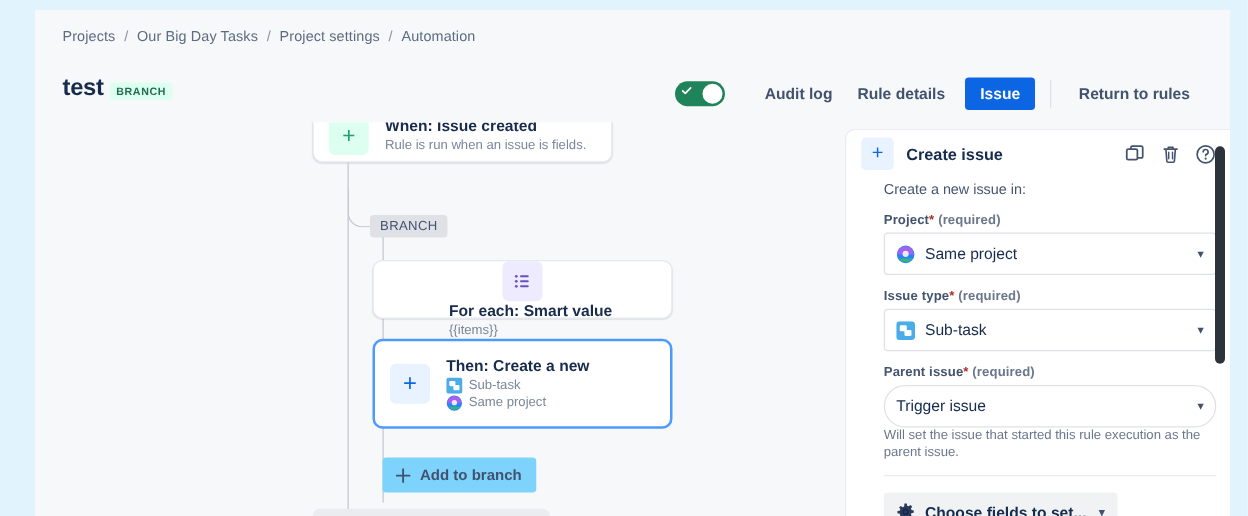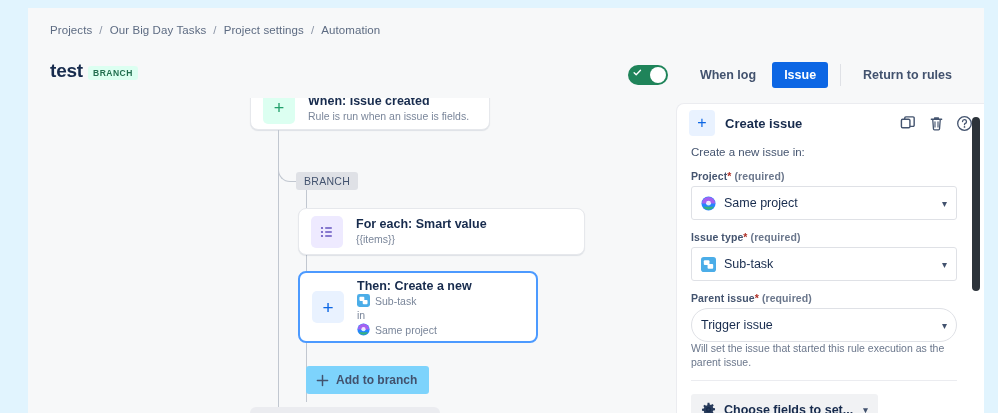--- a/index.html
+++ b/index.html
@@ -146,21 +146,21 @@
   #panel-title {
     margin-left: 10px; font-size: 13px; font-weight: bold; color: #172b4d;
   }
   #panel-head-icons {
     margin-left: auto; display: flex; align-items: center; gap: 11px;
     color: #44546f;
   }
   .hicon { cursor: pointer; display: block; }
 
   #panel-body {
-    position: absolute; left: 0; top: 38px;
+    position: absolute; left: 16px; top: 38px;
     width: 294px; height: 272px;
     padding: 4px 14px 0 14px;
   }
   .intro { font-size: 11.5px; color: #44546f; margin-bottom: 12px; }
   .field-label {
     font-size: 10.5px; font-weight: bold; color: #44546f;
     margin-bottom: 4px; letter-spacing: .1px;
   }
   .field-label .req { color: #ae2e24; font-weight: bold; }
   .field-label .reqtxt { color: #6b778c; font-weight: bold; }
@@ -205,21 +205,22 @@
     <div id="rule-title">test</div>
     <div id="status-badge">BRANCH</div>
 
     <div id="header-actions">
       <div class="toggle">
         <svg class="chk" viewBox="0 0 12 12">
           <path d="M1.5 6.2 L4.3 9 L10 3" stroke="#ffffff" stroke-width="1.8" fill="none" stroke-linecap="round" stroke-linejoin="round"></path>
         </svg>
         <span class="knob"></span>
       </div>
-      <button class="hdr-btn">When log</button>
+      <button class="hdr-btn">Audit log</button>
+      <button class="hdr-btn">Rule details</button>
       <button class="hdr-btn primary">Issue</button>
       <span class="hdr-sep"></span>
       <button class="hdr-btn">Return to rules</button>
     </div>
   </div>
 
   <div id="canvas">
 
     <div class="node-card" style="left:222px; top:-12px; width:240px; height:44px; padding:0 12px;">
       <div class="node-icon green">+</div>
@@ -230,21 +231,21 @@
     </div>
 
     <div class="vline" style="left:250px; top:32px; height:305px;"></div>
 
     <div class="branch-elbow" style="left:250px; top:52px; width:28px; height:32px;"></div>
 
     <div class="vline" style="left:278px; top:84px; height:220px;"></div>
 
     <div class="branch-label" style="left:268px; top:74px;">BRANCH</div>
 
-    <div class="node-card" style="left:270px; top:110px; width:287px; height:47px; padding:0 12px;">
+    <div class="node-card" style="left:270px; top:110px; width:240px; height:47px; padding:0 12px;flex-direction:column;">
       <div class="node-icon purple">
         <svg width="16" height="16" viewBox="0 0 16 16">
           <circle cx="3" cy="4" r="1.1" fill="#6554c0"></circle>
             <rect x="6" y="3.2" width="7" height="1.6" rx=".8" fill="#6554c0"></rect>
           <circle cx="3" cy="8" r="1.1" fill="#6554c0"></circle>
             <rect x="6" y="7.2" width="7" height="1.6" rx=".8" fill="#6554c0"></rect>
           <circle cx="3" cy="12" r="1.1" fill="#6554c0"></circle>
             <rect x="6" y="11.2" width="7" height="1.6" rx=".8" fill="#6554c0"></rect>
         </svg>
       </div>
@@ -259,21 +260,20 @@
       <div class="node-text">
         <div class="node-title">Then: Create a new</div>
         <div class="node-row">
           <svg width="13" height="13" viewBox="0 0 16 16">
             <rect width="16" height="16" rx="3" fill="#4bade8"></rect>
             <rect x="3" y="3.5" width="6" height="5" rx="1" fill="#fff"></rect>
             <rect x="7" y="7.5" width="6" height="5" rx="1" fill="#fff"></rect>
           </svg>
           <span>Sub-task</span>
         </div>
-        <div class="node-sub">in</div>
         <div class="node-row">
           <svg width="13" height="13" viewBox="0 0 16 16">
             <circle cx="8" cy="8" r="7.5" fill="#2684ff"></circle>
             <path d="M1 8a7 7 0 0 1 14 0z" fill="#a461f0"></path>
             <path d="M2.2 11.5a7 7 0 0 0 11.6 0z" fill="#36b37e"></path>
             <circle cx="8" cy="7.6" r="2.6" fill="#ffffff" opacity=".85"></circle>
           </svg>
           <span>Same project</span>
         </div>
       </div>

